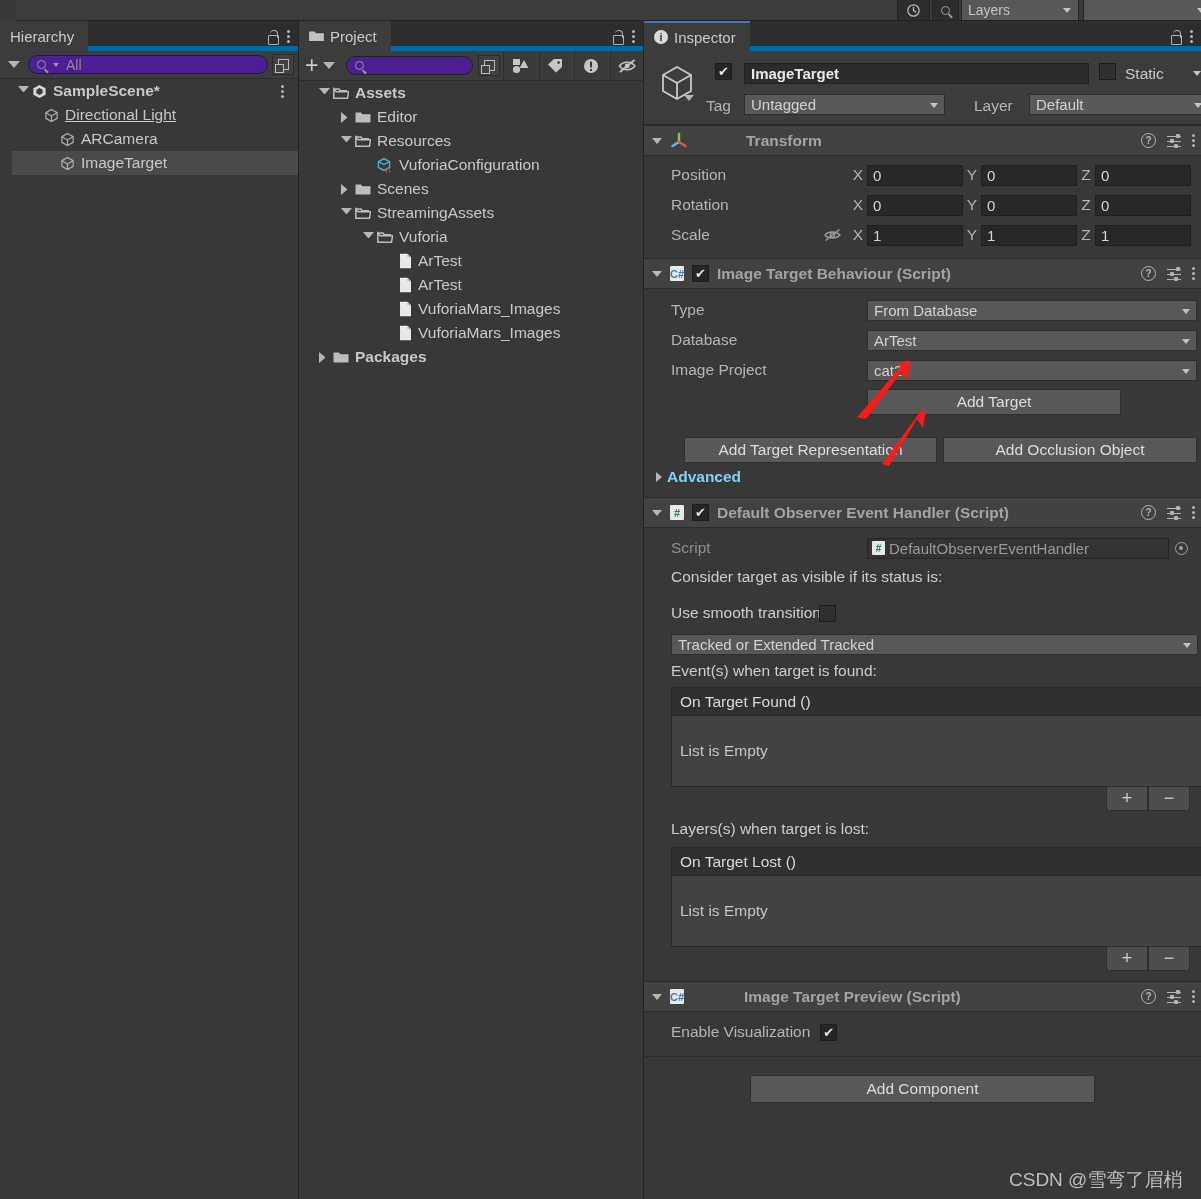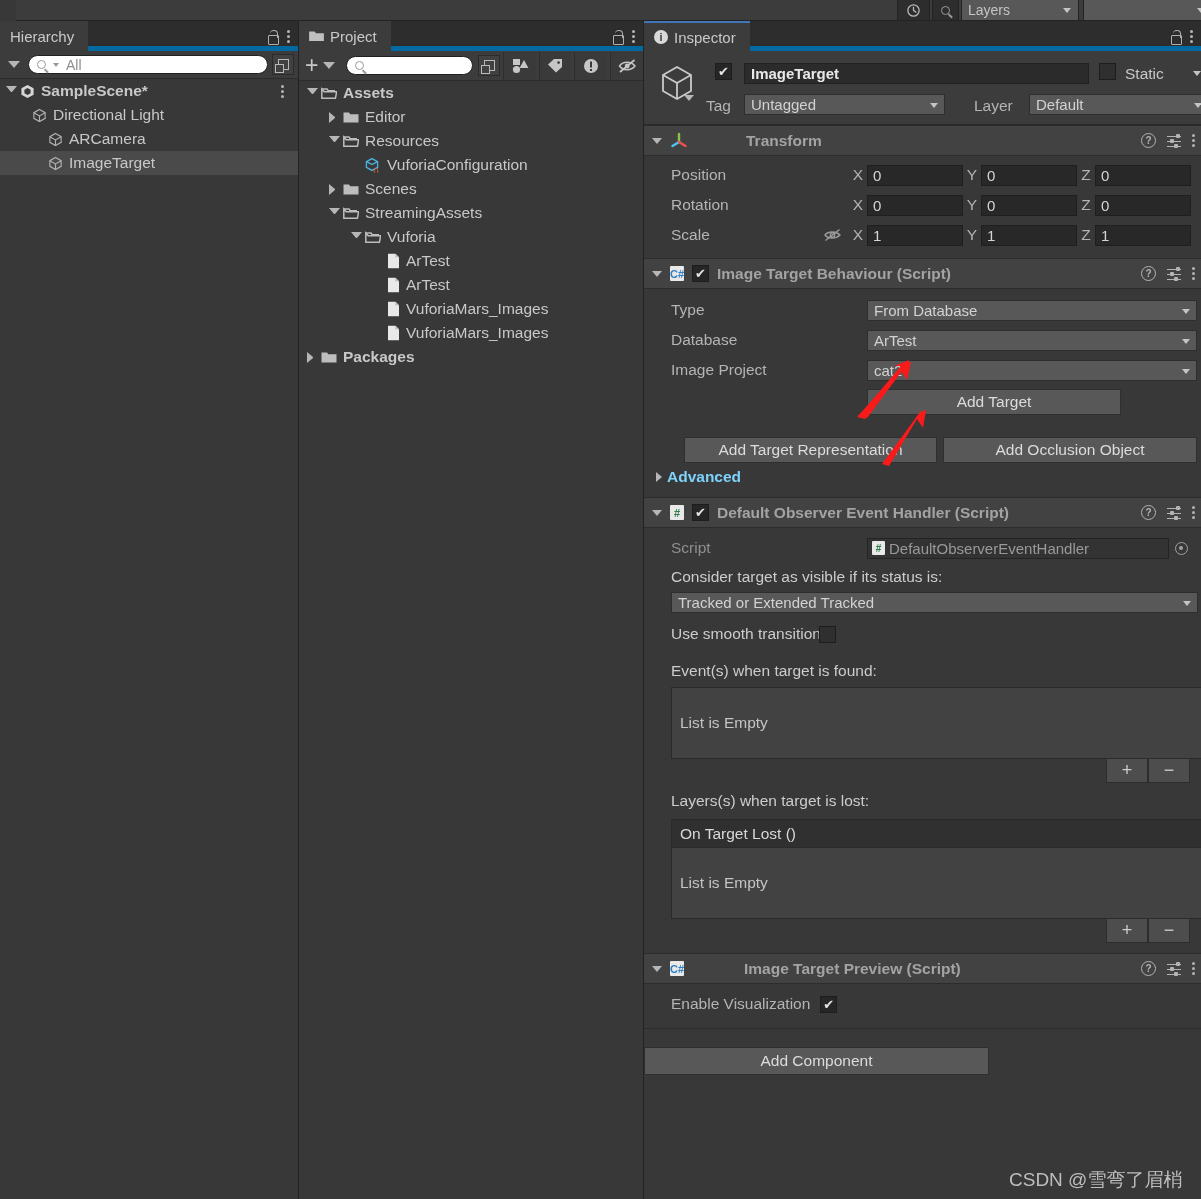--- a/index.html
+++ b/index.html
@@ -65,21 +65,21 @@
   
   #hier { left: 0; top: 21px; width: 298px; height: 1178px; background: #383838; }
   .hier-toolbar {
     height: 28px; background: #3c3c3c; display: flex; align-items: center;
     padding: 0 4px; gap: 4px; border-bottom: 1px solid #2c2c2c;
   }
   .drop-caret { width: 0; height: 0; border-left: 6px solid transparent;
                 border-right: 6px solid transparent; border-top: 7px solid #b6b6b6;
                 margin: 0 4px; }
   .search-box {
-    flex: 1; height: 19px; background: #ffffff; border: 1px solid #202020;
+    flex: 1; height: 19px; background: #4c1d95; border: 1px solid #202020;
     border-radius: 10px; display: flex; align-items: center;
     padding: 0 8px; gap: 7px;
   }
   .mag { width: 9px; height: 9px; border: 1.5px solid #9a9a9a;
          border-radius: 50%; position: relative; flex: none; }
   .mag::after { content: ""; position: absolute; right: -4px; bottom: -3px;
                 width: 5px; height: 1.5px; background: #9a9a9a;
                 transform: rotate(45deg); }
   .mag-caret { width: 0; height: 0; border-left: 3px solid transparent;
                border-right: 3px solid transparent; border-top: 4px solid #9a9a9a; }
@@ -88,21 +88,21 @@
     width: 22px; height: 21px; background: #414141; border: 1px solid #2b2b2b;
     display: flex; align-items: center; justify-content: center;
   }
   .sq-glyph { width: 11px; height: 11px; border: 1.5px solid #b9b9b9; position: relative; }
   .sq-glyph::after { content: ""; position: absolute; left: -4px; bottom: -4px;
                      width: 7px; height: 7px; background: #414141;
                      border: 1.5px solid #b9b9b9; }
 
   .row {
     height: 24px; display: flex; align-items: center;
-    color: #c8c8c8; font-size: 15.5px; position: relative;
+    color: #c8c8c8; font-size: 15.5px; position: relative; margin-left: 12px;
   }
   .row.sel { background: #4a4a4a; }
   .row .tw { width: 11px; height: 11px; margin-right: 3px; flex: none; }
   .tw-down { width: 0; height: 0; border-left: 5px solid transparent;
              border-right: 5px solid transparent; border-top: 6px solid #b6b6b6; }
   .tw-right { width: 0; height: 0; border-top: 5px solid transparent;
               border-bottom: 5px solid transparent; border-left: 6px solid #b6b6b6; }
   .unity-logo { width: 15px; height: 15px; flex: none; margin-right: 6px; }
   .cube-ico { width: 15px; height: 15px; flex: none; margin-right: 6px; }
   .bold { font-weight: bold; }
@@ -285,21 +285,21 @@
             <path d="M8 1 L14.5 4.6 V11.4 L8 15 L1.5 11.4 V4.6 Z" fill="#d6d6d6"></path>
             <path d="M8 4.3 L11.3 6.2 V9.8 L8 11.7 L4.7 9.8 V6.2 Z" fill="#3a3a3a"></path>
           </svg>
           <span class="bold">SampleScene*</span>
           <span class="kebab" style="position:absolute;right:14px">
             <i></i>
             <i></i>
             <i></i>
           </span>
         </div>
-        <div class="row" style="padding-left: 18px;">
+        <div class="row" style="padding-left: 18px; text-decoration: underline;">
           <span class="tw"></span>
           <svg class="cube-ico" viewBox="0 0 16 16">
             <path d="M8 1.6 L14 5 V11 L8 14.4 L2 11 V5 Z" fill="none" stroke="#b2b2b2" stroke-width="1.2"></path>
             <path d="M2 5 L8 8.4 L14 5" fill="none" stroke="#b2b2b2" stroke-width="1.2"></path>
             <path d="M8 8.4 V14.4" fill="none" stroke="#b2b2b2" stroke-width="1.2"></path>
           </svg>
           <span class="">Directional Light</span>
         </div>
         <div class="row" style="padding-left: 34px;">
           <span class="tw"></span>
@@ -692,36 +692,39 @@
         <span class="lbl-dim" style="width:196px">Script</span>
         <div class="script-field" style="width:302px">
           <span class="cs-ico" style="width:13px;height:14px;font-size:10px">#</span>
           <span>DefaultObserverEventHandler</span>
         </div>
         <span class="target-dot" style="margin-left:6px"></span>
       </div>
       <div style="padding-left:27px;height:30px;display:flex;align-items:center">
         <span style="color:#ccc;font-size:15.5px">Consider target as visible if its status is:</span>
       </div>
+      <div style="padding-left:27px;height:42px;display:flex;align-items:center;gap:8px">
+        <span style="color:#ccc;font-size:15.5px">Use smooth transition</span>
+        <div class="chk" style="background:#2f2f2f;margin-left:-10px"></div>
+      </div>
       <div style="padding-left:27px">
         <div class="dropdown" style="width:527px">
           <span>Tracked or Extended Tracked</span>
           <span class="caret"></span>
         </div>
       </div>
-      <div style="padding-left:27px;height:42px;display:flex;align-items:center;gap:8px">
-        <span style="color:#ccc;font-size:15.5px">Use smooth transition</span>
-        <div class="chk" style="background:#2f2f2f;margin-left:-10px"></div>
-      </div>
 
       <div style="padding-left:27px;height:32px;display:flex;align-items:center">
         <span style="color:#ccc;font-size:15.5px">Event(s) when target is found:</span>
       </div>
       <div style="padding-left:27px">
         <div class="evt-box" style="width:531px">
+          <div class="evt-head">
+            <span>On Target Found ()</span>
+          </div>
           <div class="evt-empty">
             <span>List is Empty</span>
           </div>
         </div>
         <div class="pm-btns" style="margin-left:435px;margin-top:-1px">
           <div class="pm-btn">
               <span>+</span>
             </div>
           <div class="pm-btn">
               <span>−</span>
@@ -773,21 +776,21 @@
           </span>
       </div>
     </div>
     <div class="comp-body" style="padding:6px 0 10px;border-bottom:1px solid #2c2c2c">
       <div class="frow" style="height:28px;gap:10px">
         <span class="lbl">Enable Visualization</span>
         <div class="chk">✔</div>
       </div>
     </div>
 
-    <div style="display:flex;justify-content:flex-start;padding-top:18px">
+    <div style="display:flex;justify-content:center;padding-top:18px">
       <div class="btn" style="width:345px;height:28px">
         <span>Add Component</span>
       </div>
     </div>
   </div>
 
   <svg class="arrow-svg" style="left:855px;top:360px" width="90" height="60" viewBox="0 0 90 60">
     <path d="M4 56 L46 6 L39 6 L54 0 L52 18 L47 11 L12 58 Z" fill="#fb1a1a"></path>
     <path d="M2 57 L50 4 L56 2 L52 20 L46 11 L10 59 Z" fill="#fb1a1a"></path>
   </svg>

